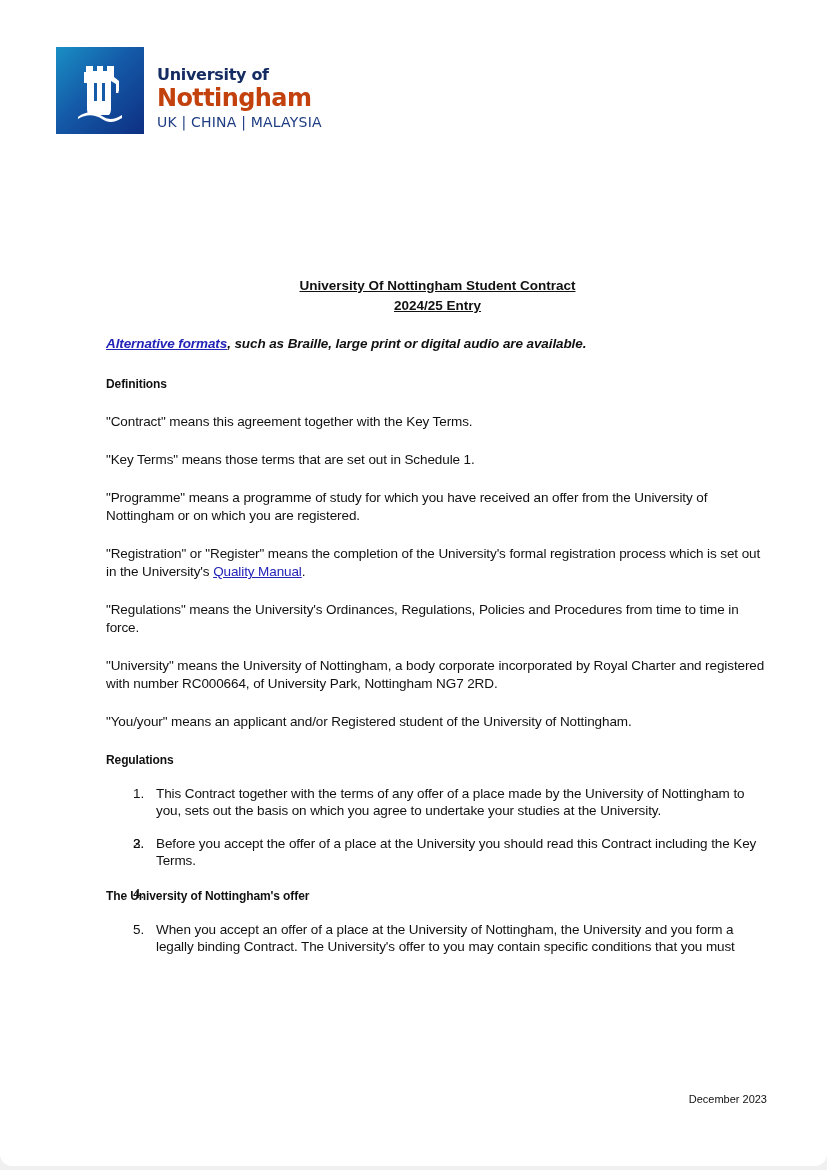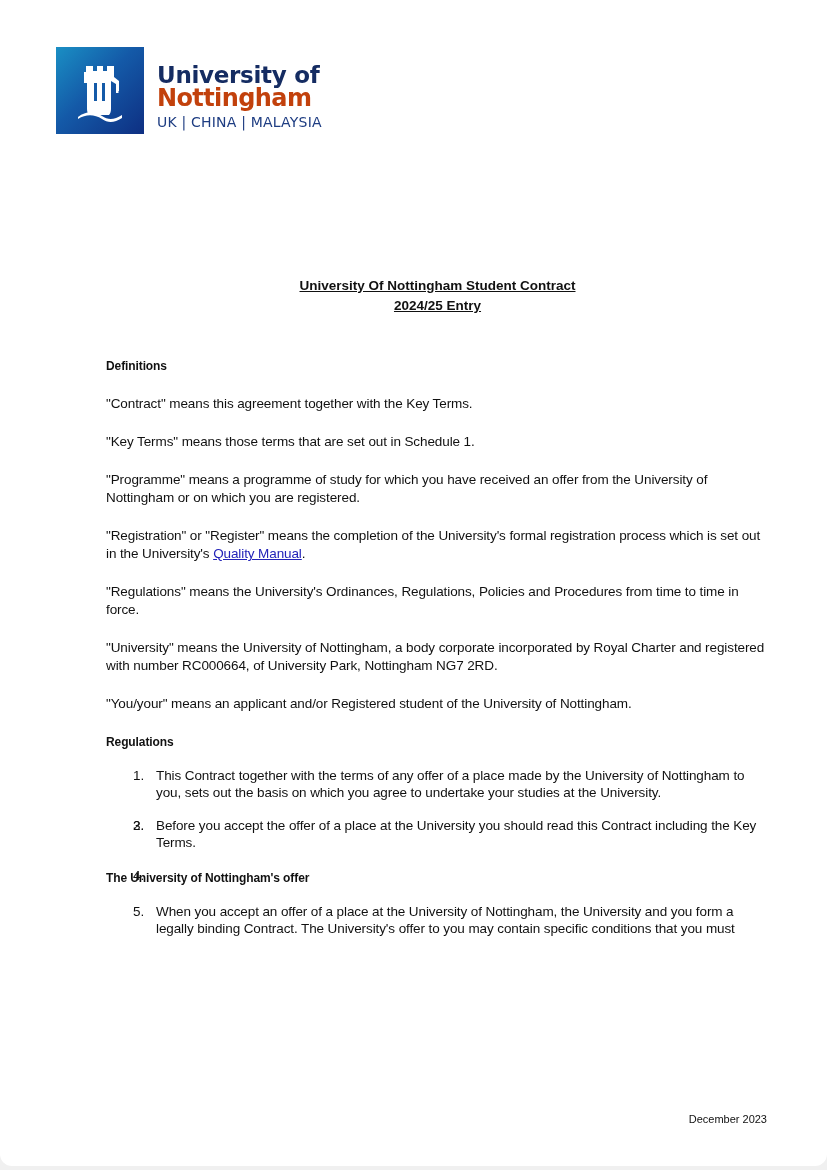--- a/index.html
+++ b/index.html
@@ -39,21 +39,21 @@
     }
     .logo-mark svg { position: absolute; left: 0; top: 0; }
     .logo-text {
       margin-left: 13px;
       margin-top: 18px;
       color: #10263b;
     }
     .logo-line1 {
       font-family: "DejaVu Sans", sans-serif;
       font-weight: bold;
-      font-size: 23px;
+      font-size: 16px;
       letter-spacing: -0.3px;
       line-height: 20px;
       color: #152c62;
     }
     .logo-line2 {
       font-family: "DejaVu Sans", sans-serif;
       font-weight: bold;
       font-size: 24px;
       letter-spacing: -0.6px;
       line-height: 26px;
@@ -127,21 +127,20 @@
       left: 27px;
       top: 0;
     }
     .list-intro li:first-child { margin-top: 17px; }
     .h-offer { margin-top: 18px; }
     .footer-date {
       position: absolute;
       right: 60px;
       top: 1093px;
       font-size: 11px;
-      margin-top: 20px;
     }
   </style>
 </head>
 <body>
 
 <div class="page">
 
   <div class="logo">
     <div class="logo-mark">
       <svg width="88" height="87" viewBox="0 0 88 87">
@@ -160,20 +159,21 @@
       <div class="logo-line3">UK | CHINA | MALAYSIA</div>
     </div>
   </div>
 
   <div class="title-block">
     <span>University Of Nottingham Student Contract</span>
     <span>2024/25 Entry</span>
   </div>
 
   <div class="content">
+    <p class="alt-formats"><a class="link" href="#">Alternative formats</a><span>, such as Braille, large print or digital audio are available.</span></p>
 
     <h2 class="h-def">Definitions</h2>
 
     <p class="para first">"Contract" means this agreement together with the Key Terms.</p>
     <p class="para">"Key Terms" means those terms that are set out in Schedule 1.</p>
     <p class="para">"Programme" means a programme of study for which you have received an offer from the University of Nottingham or on which you are registered.</p>
     <p class="para"><span>"Registration" or "Register" means the completion of the University's formal registration process which is set out in the University's </span><a class="link" href="#">Quality Manual</a><span>.</span></p>
     <p class="para">"Regulations" means the University's Ordinances, Regulations, Policies and Procedures from time to time in force.</p>
     <p class="para">"University" means the University of Nottingham, a body corporate incorporated by Royal Charter and registered with number RC000664, of University Park, Nottingham NG7 2RD.</p>
     <p class="para">"You/your" means an applicant and/or Registered student of the University of Nottingham.</p>

